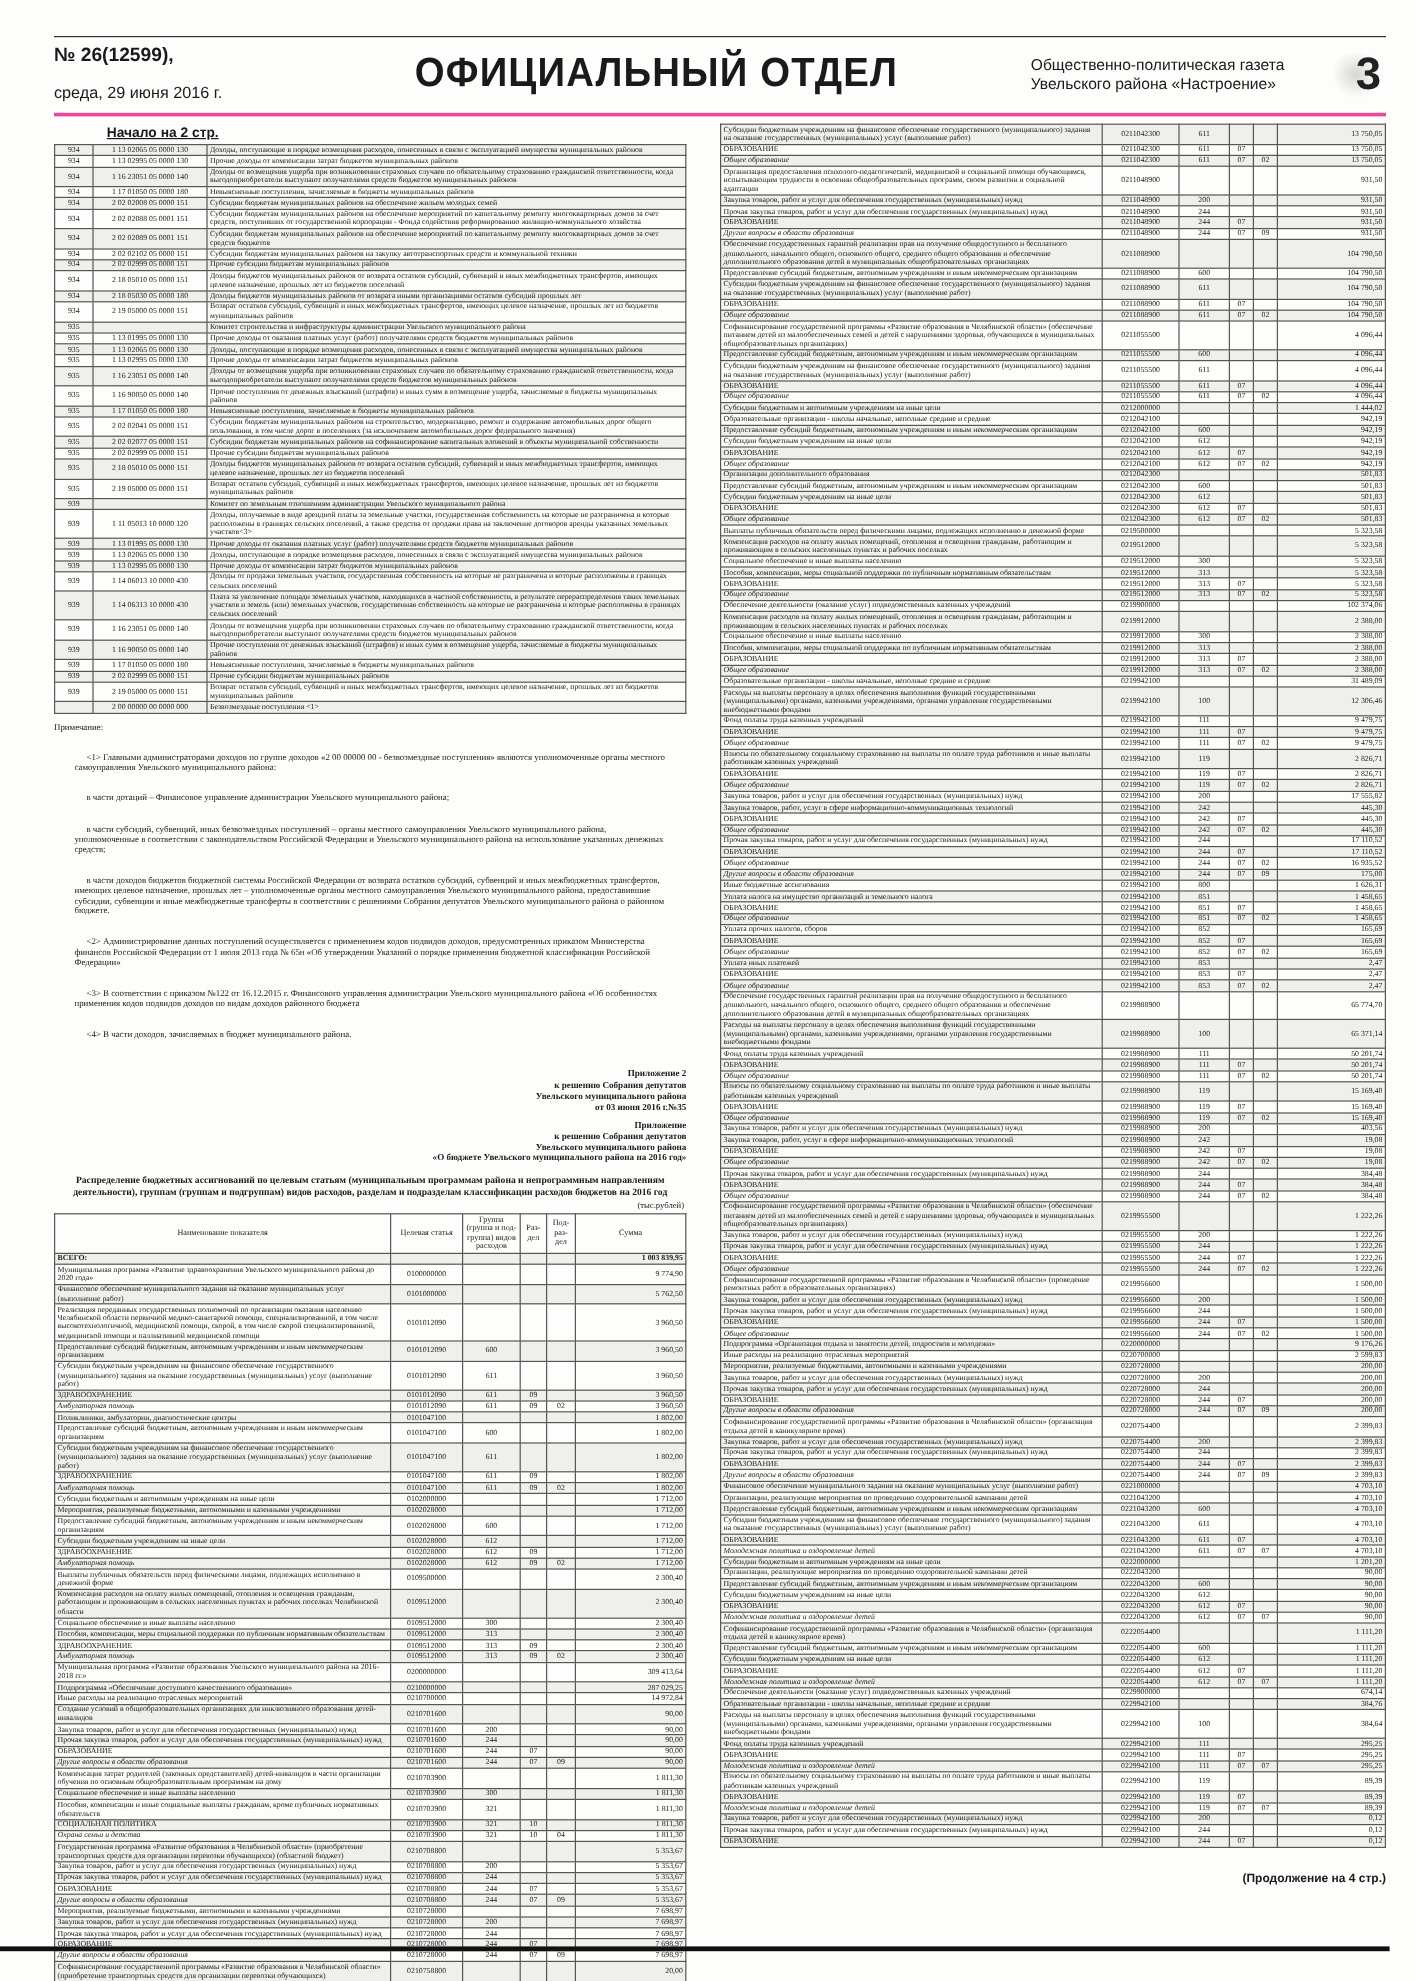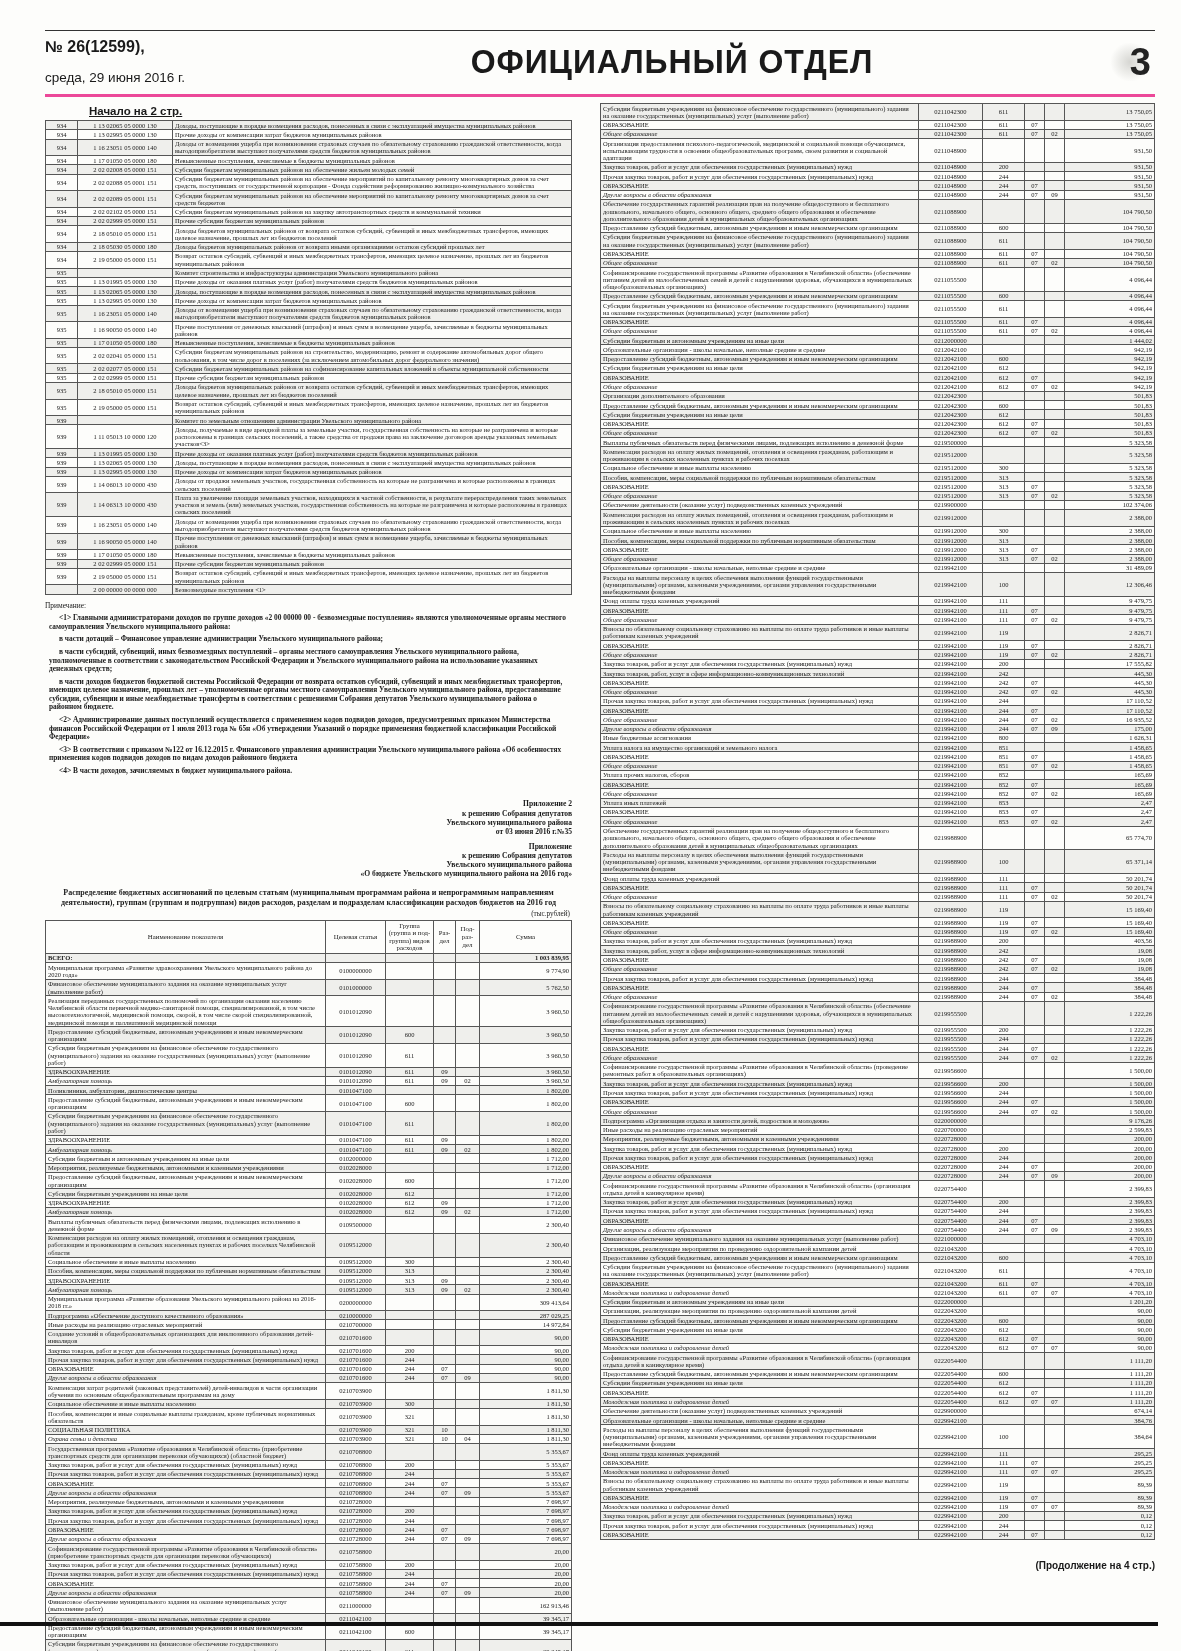--- a/index.html
+++ b/index.html
@@ -32,21 +32,21 @@
   .admin td:nth-child(1),.admin td:nth-child(2){text-align:center;}
   .budget td:nth-child(2),.budget td:nth-child(3),.budget td:nth-child(4),
   .budget td:nth-child(5){text-align:center;}
   .budget td:nth-child(6){text-align:right;}
   tr.b{font-weight:bold;}
   tr.i td:first-child{font-style:italic;}
   .budget-left{border-bottom:2px solid #000;}
   
   .notes{margin:7px 0 4px;font-size:7.4px;line-height:1.16;}
   .notes-title{margin-bottom:1px;}
-  .note-p{text-indent:10px;margin:4px;font-weight:bold;}
+  .note-p{text-indent:10px;margin:17px;}
   
   .appendix{margin-top:24px;text-align:right;font-size:7.6px;font-weight:bold;line-height:1.2;}
   .appendix + .appendix{margin-top:6px;}
   .tbl-title{margin:10px 6px 2px;text-align:center;font-weight:bold;font-size:8px;line-height:1.2;}
   .units{text-align:right;font-size:7.2px;margin:1px 2px 2px;}
   
   .continued{font-family:"Liberation Sans",sans-serif;font-weight:bold;font-size:10px;
              text-align:right;margin-top:20px;}
   .bottom-rule{position:absolute;left:0;top:1622px;width:1158px;height:4px;background:#111;}
 </style>
@@ -54,20 +54,24 @@
 <body>
 
 <div class="page">
 
   <div class="masthead">
     <div class="mh-left">
       <div class="mh-issue">№ 26(12599),</div>
       <div class="mh-date">среда, 29 июня 2016 г.</div>
     </div>
     <div class="mh-title">ОФИЦИАЛЬНЫЙ ОТДЕЛ</div>
+    <div class="mh-right">
+      <div>Общественно-политическая газета</div>
+      <div>Увельского района «Настроение»</div>
+    </div>
     <div class="mh-page">3</div>
   </div>
 
   <div class="cols">
 
     <div class="col-left">
       <div class="cont-note">Начало на 2 стр.</div>
 
       <table class="admin">
         <colgroup>

